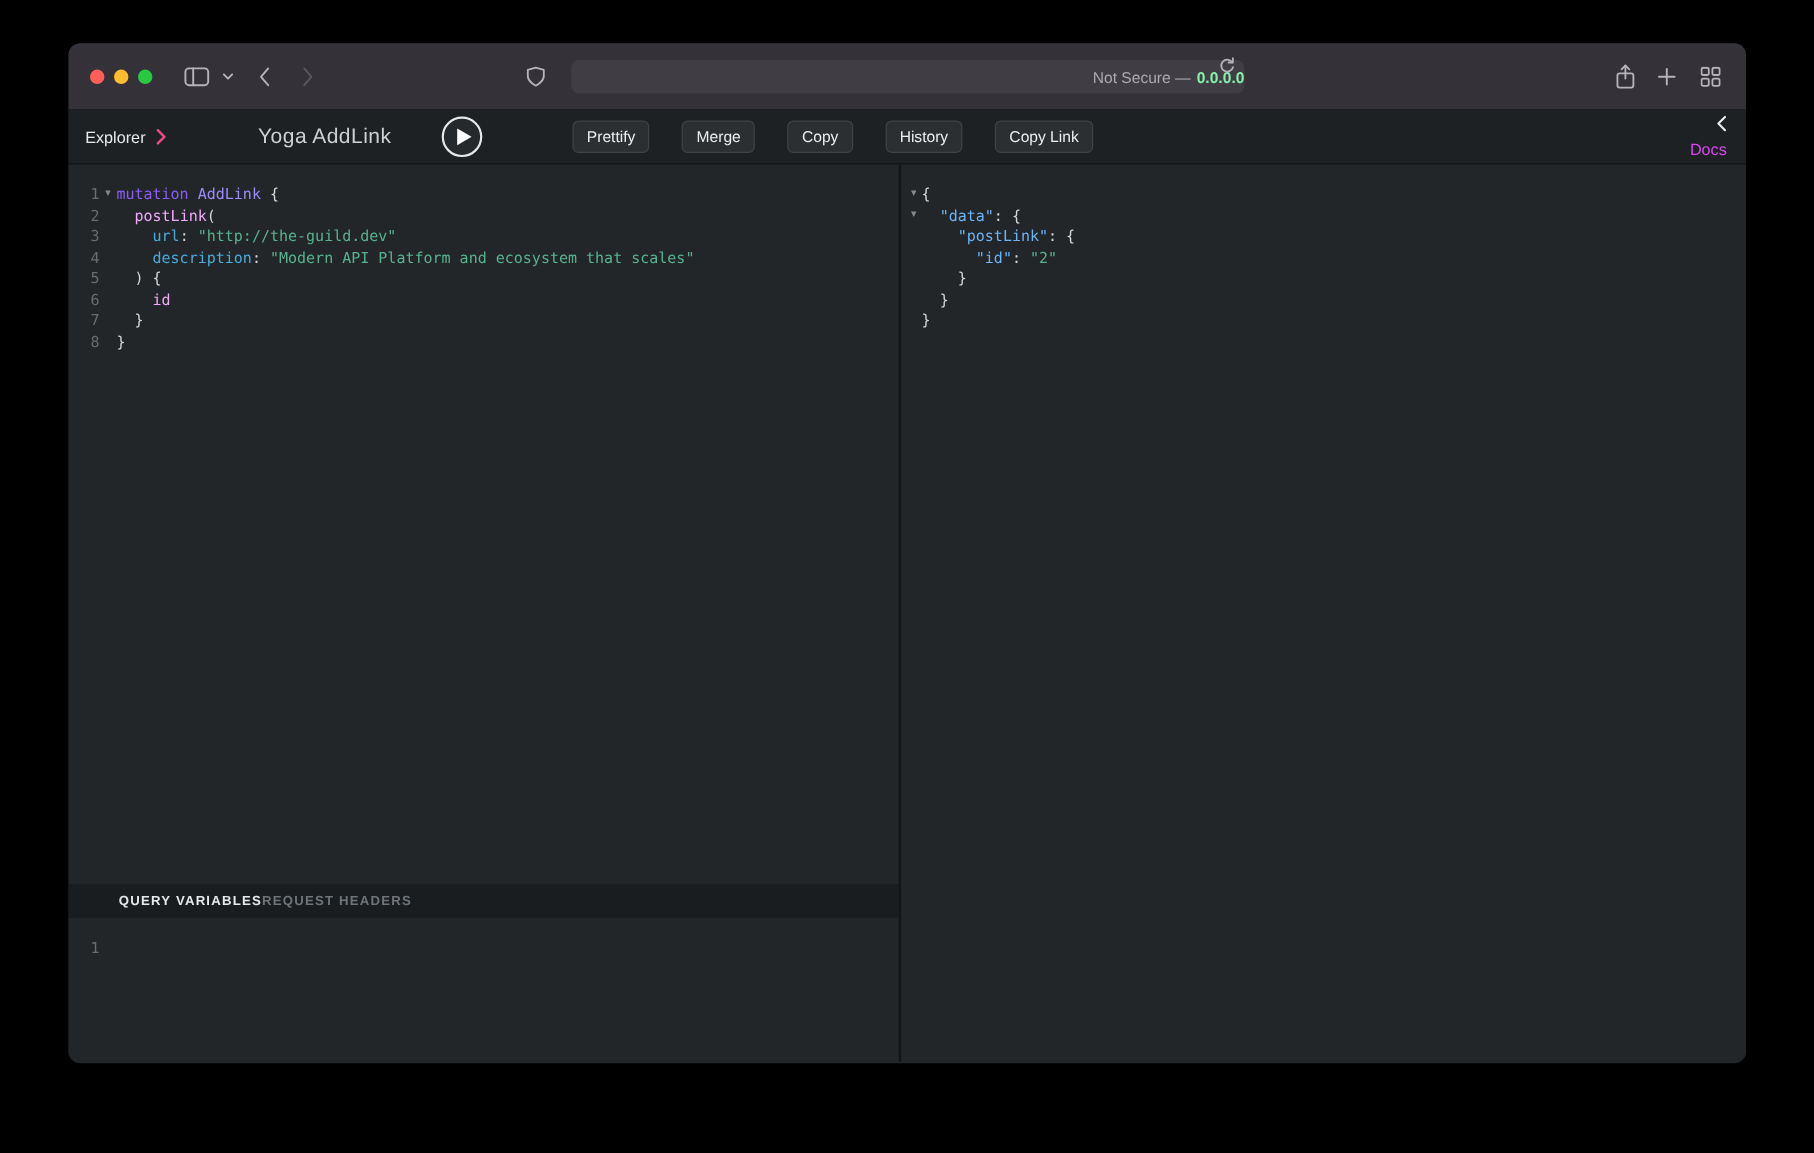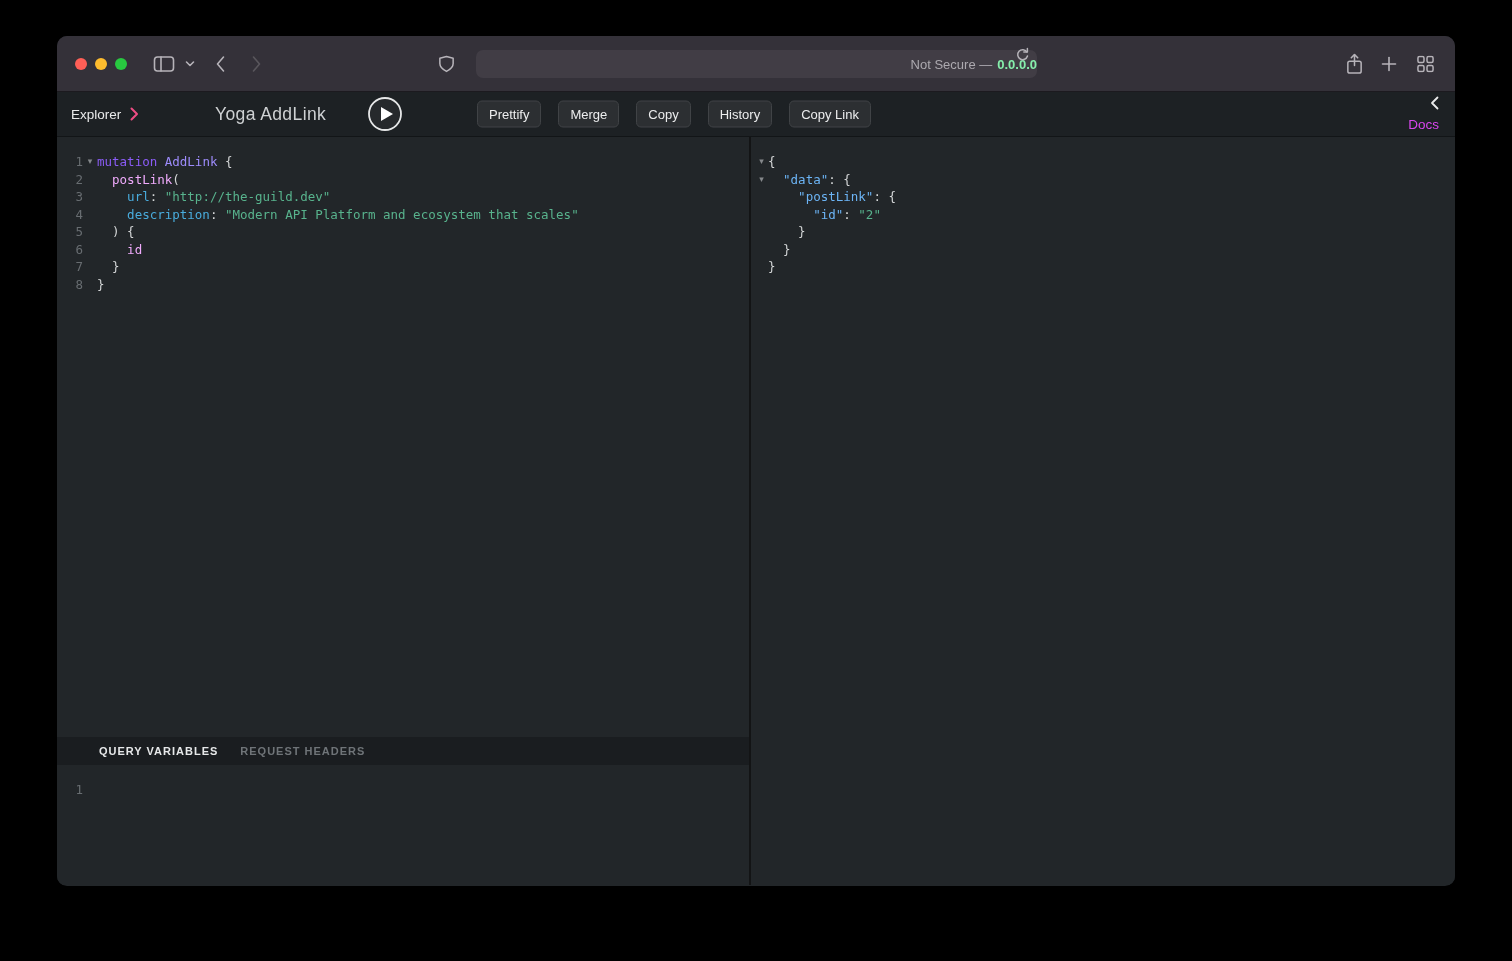--- a/index.html
+++ b/index.html
@@ -38,21 +38,21 @@
   .app-toolbar { position:relative; height:45px; background:#1d2124;
                  border-bottom:1px solid #121517;padding-left:48px; }
   .explorer { position:absolute; left:14px; top:0; height:100%;
               display:flex; align-items:center; gap:9px; background:none;
               border:none; color:#e8e9ea; font-size:13.5px; }
   .gql-title { position:absolute; left:158px; top:50%; transform:translateY(-50%);
                font-size:17.5px; color:#ced1d3; letter-spacing:.4px; }
   .play-btn { position:absolute; left:310px; top:50%; transform:translateY(-50%);
               width:36px; height:36px; background:none; border:none; }
   .toolbar-buttons { position:absolute; left:420px; top:50%;
-                     transform:translateY(-50%); display:flex; gap:17px; }
+                     transform:translateY(-50%); display:flex; gap:27px; }
   .tb-btn { background:#2c2f32; border:1px solid #404346; border-radius:5px;
             color:#ecedee; font-size:13px; padding:5px 11px;
             font-family:"Liberation Sans", sans-serif; }
   .docs-btn { position:absolute; right:16px; top:50%; transform:translateY(-50%);
               display:flex; align-items:flex-end; gap:7px; background:none;
               border:none; color:#d946ef; font-size:13.5px;flex-direction:column; }
 
   
   .panes { display:flex; height:748px; }
   .left-pane { width:692px; display:flex; flex-direction:column; }
@@ -76,21 +76,21 @@
 
   .tok-kw   { color:#8b5cf6; }
   .tok-def  { color:#9e8cfc; }
   .tok-prop { color:#f0abfc;text-align:right; }
   .tok-attr { color:#49acdd; }
   .tok-str  { color:#58b38d; }
   .tok-key  { color:#6cb4f5; }
   .tok-punc { color:#d5d7d8; }
 
   .vars-header { height:28px; background:#1a1d20; display:flex;
-                 align-items:center; padding-left:42px; gap:22px; }
+                 align-items:center; padding-left:42px; }
   .vars-tab { background:none; border:none; font-size:11px; font-weight:700;
               letter-spacing:1px; color:#6f7478;
               font-family:"Liberation Sans", sans-serif; }
   .vars-tab.active { color:#e6e8e9; }
 </style>
 </head>
 <body>
 
 <div>
   <div class="window">

